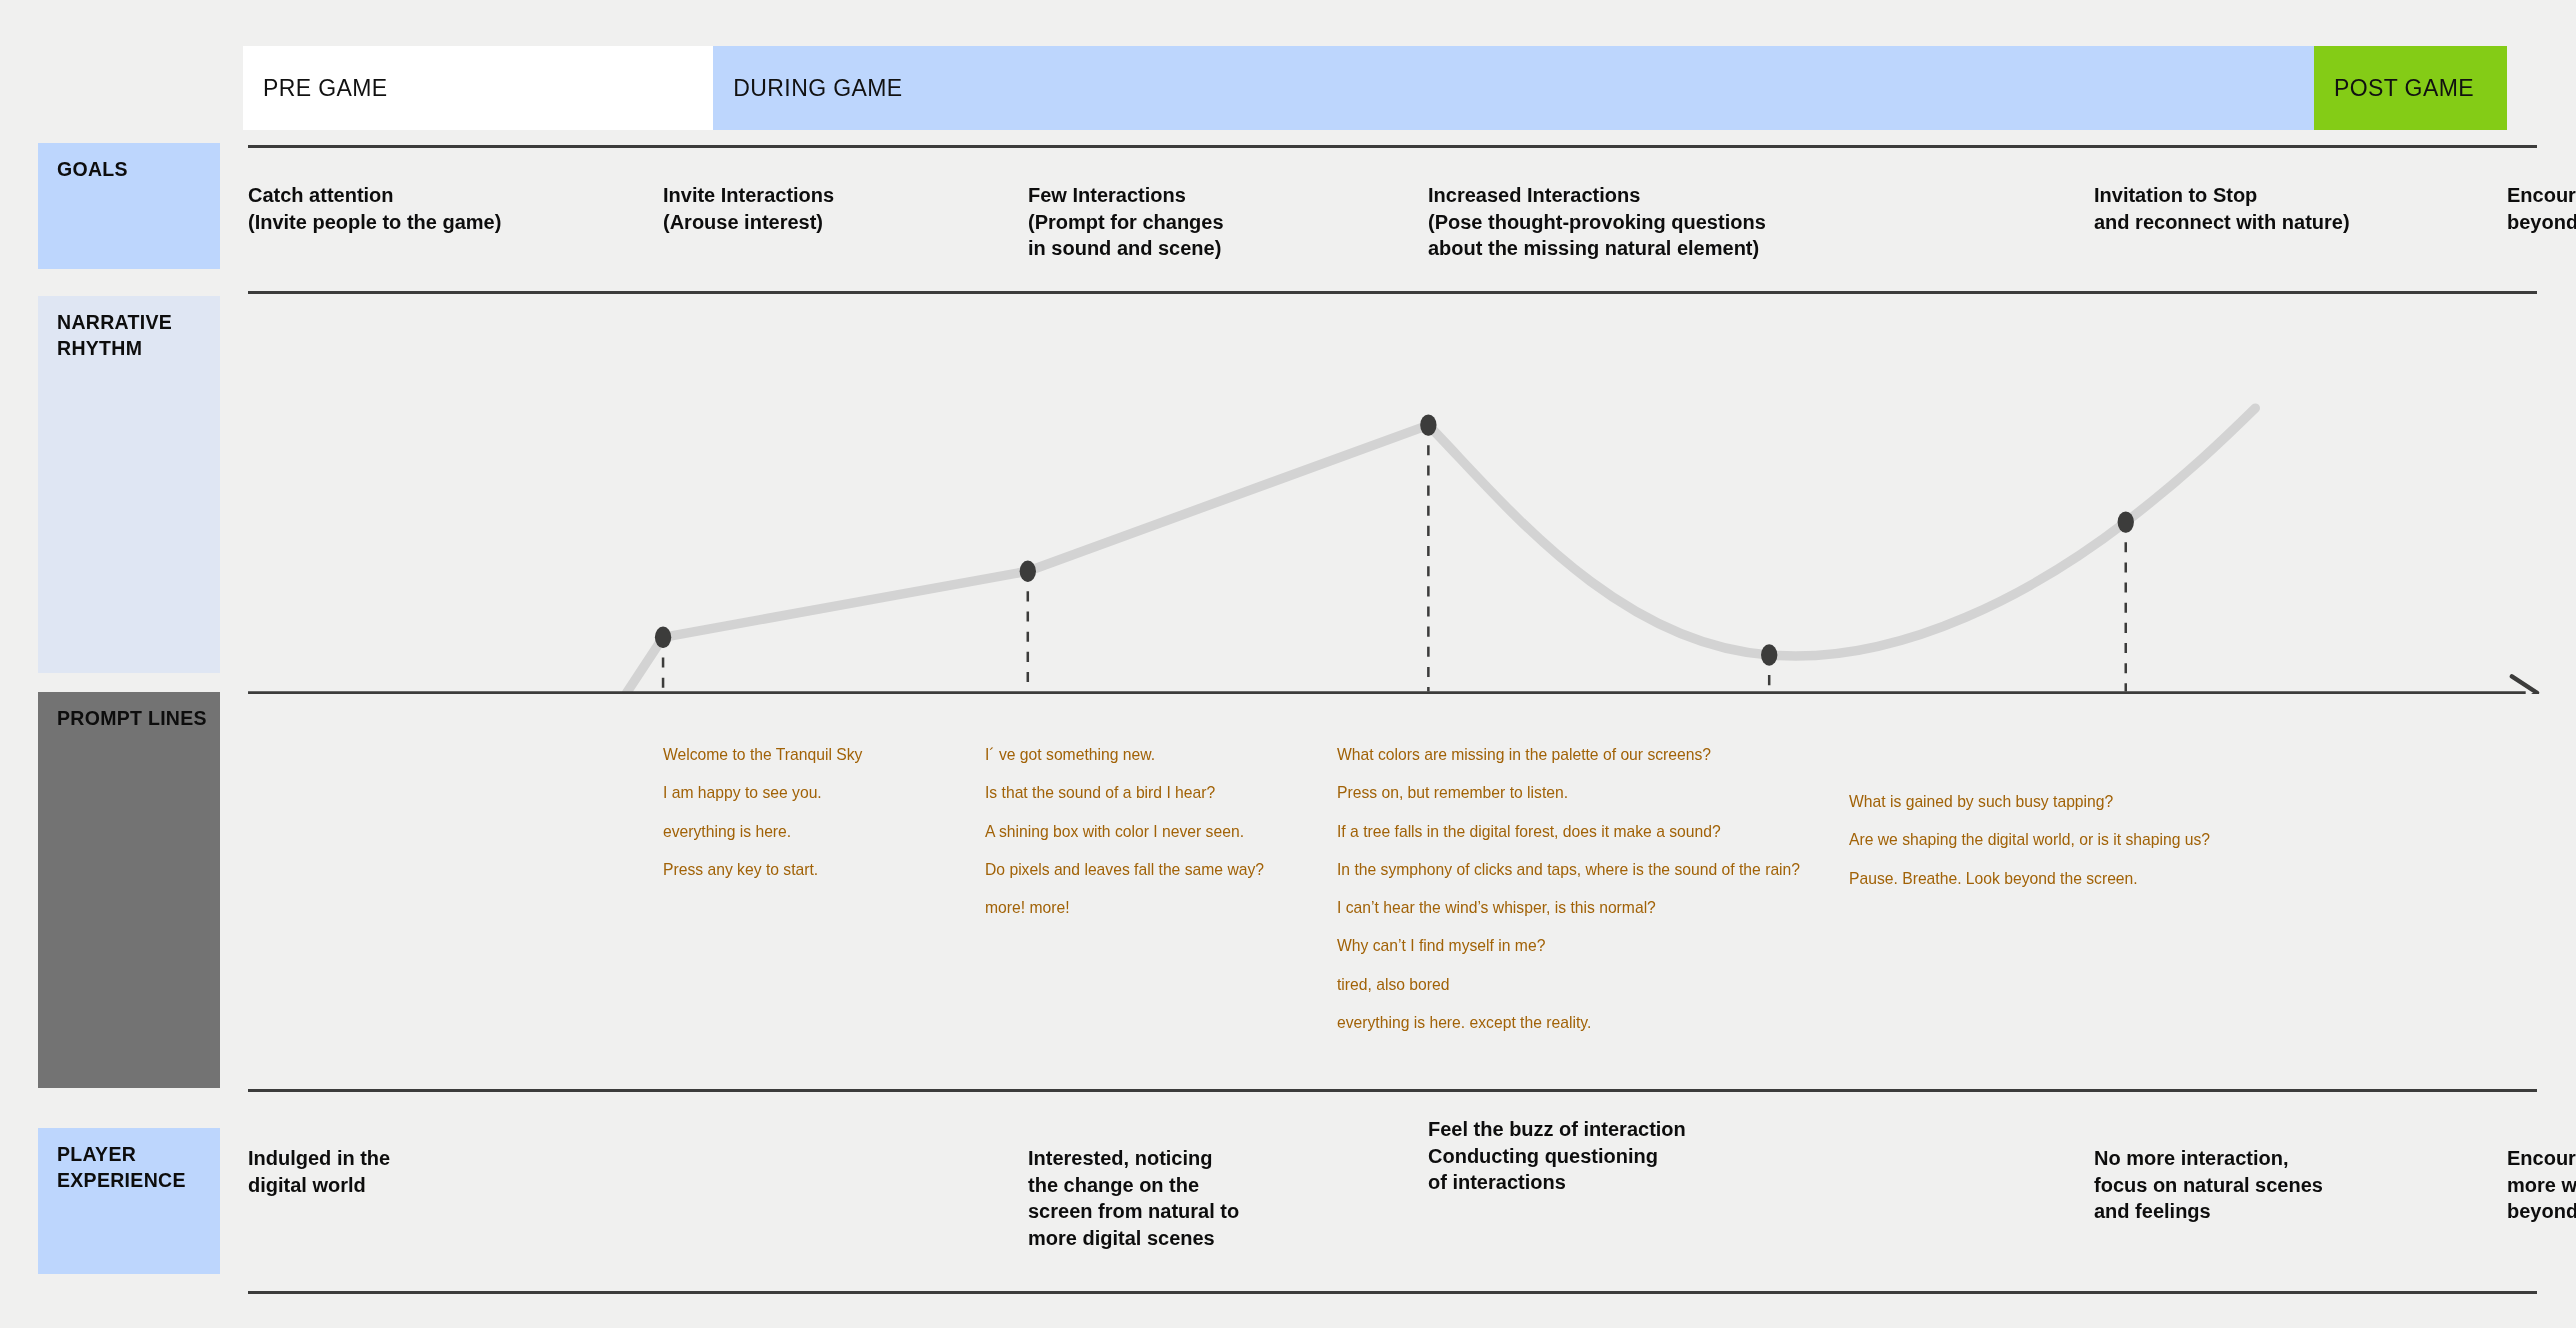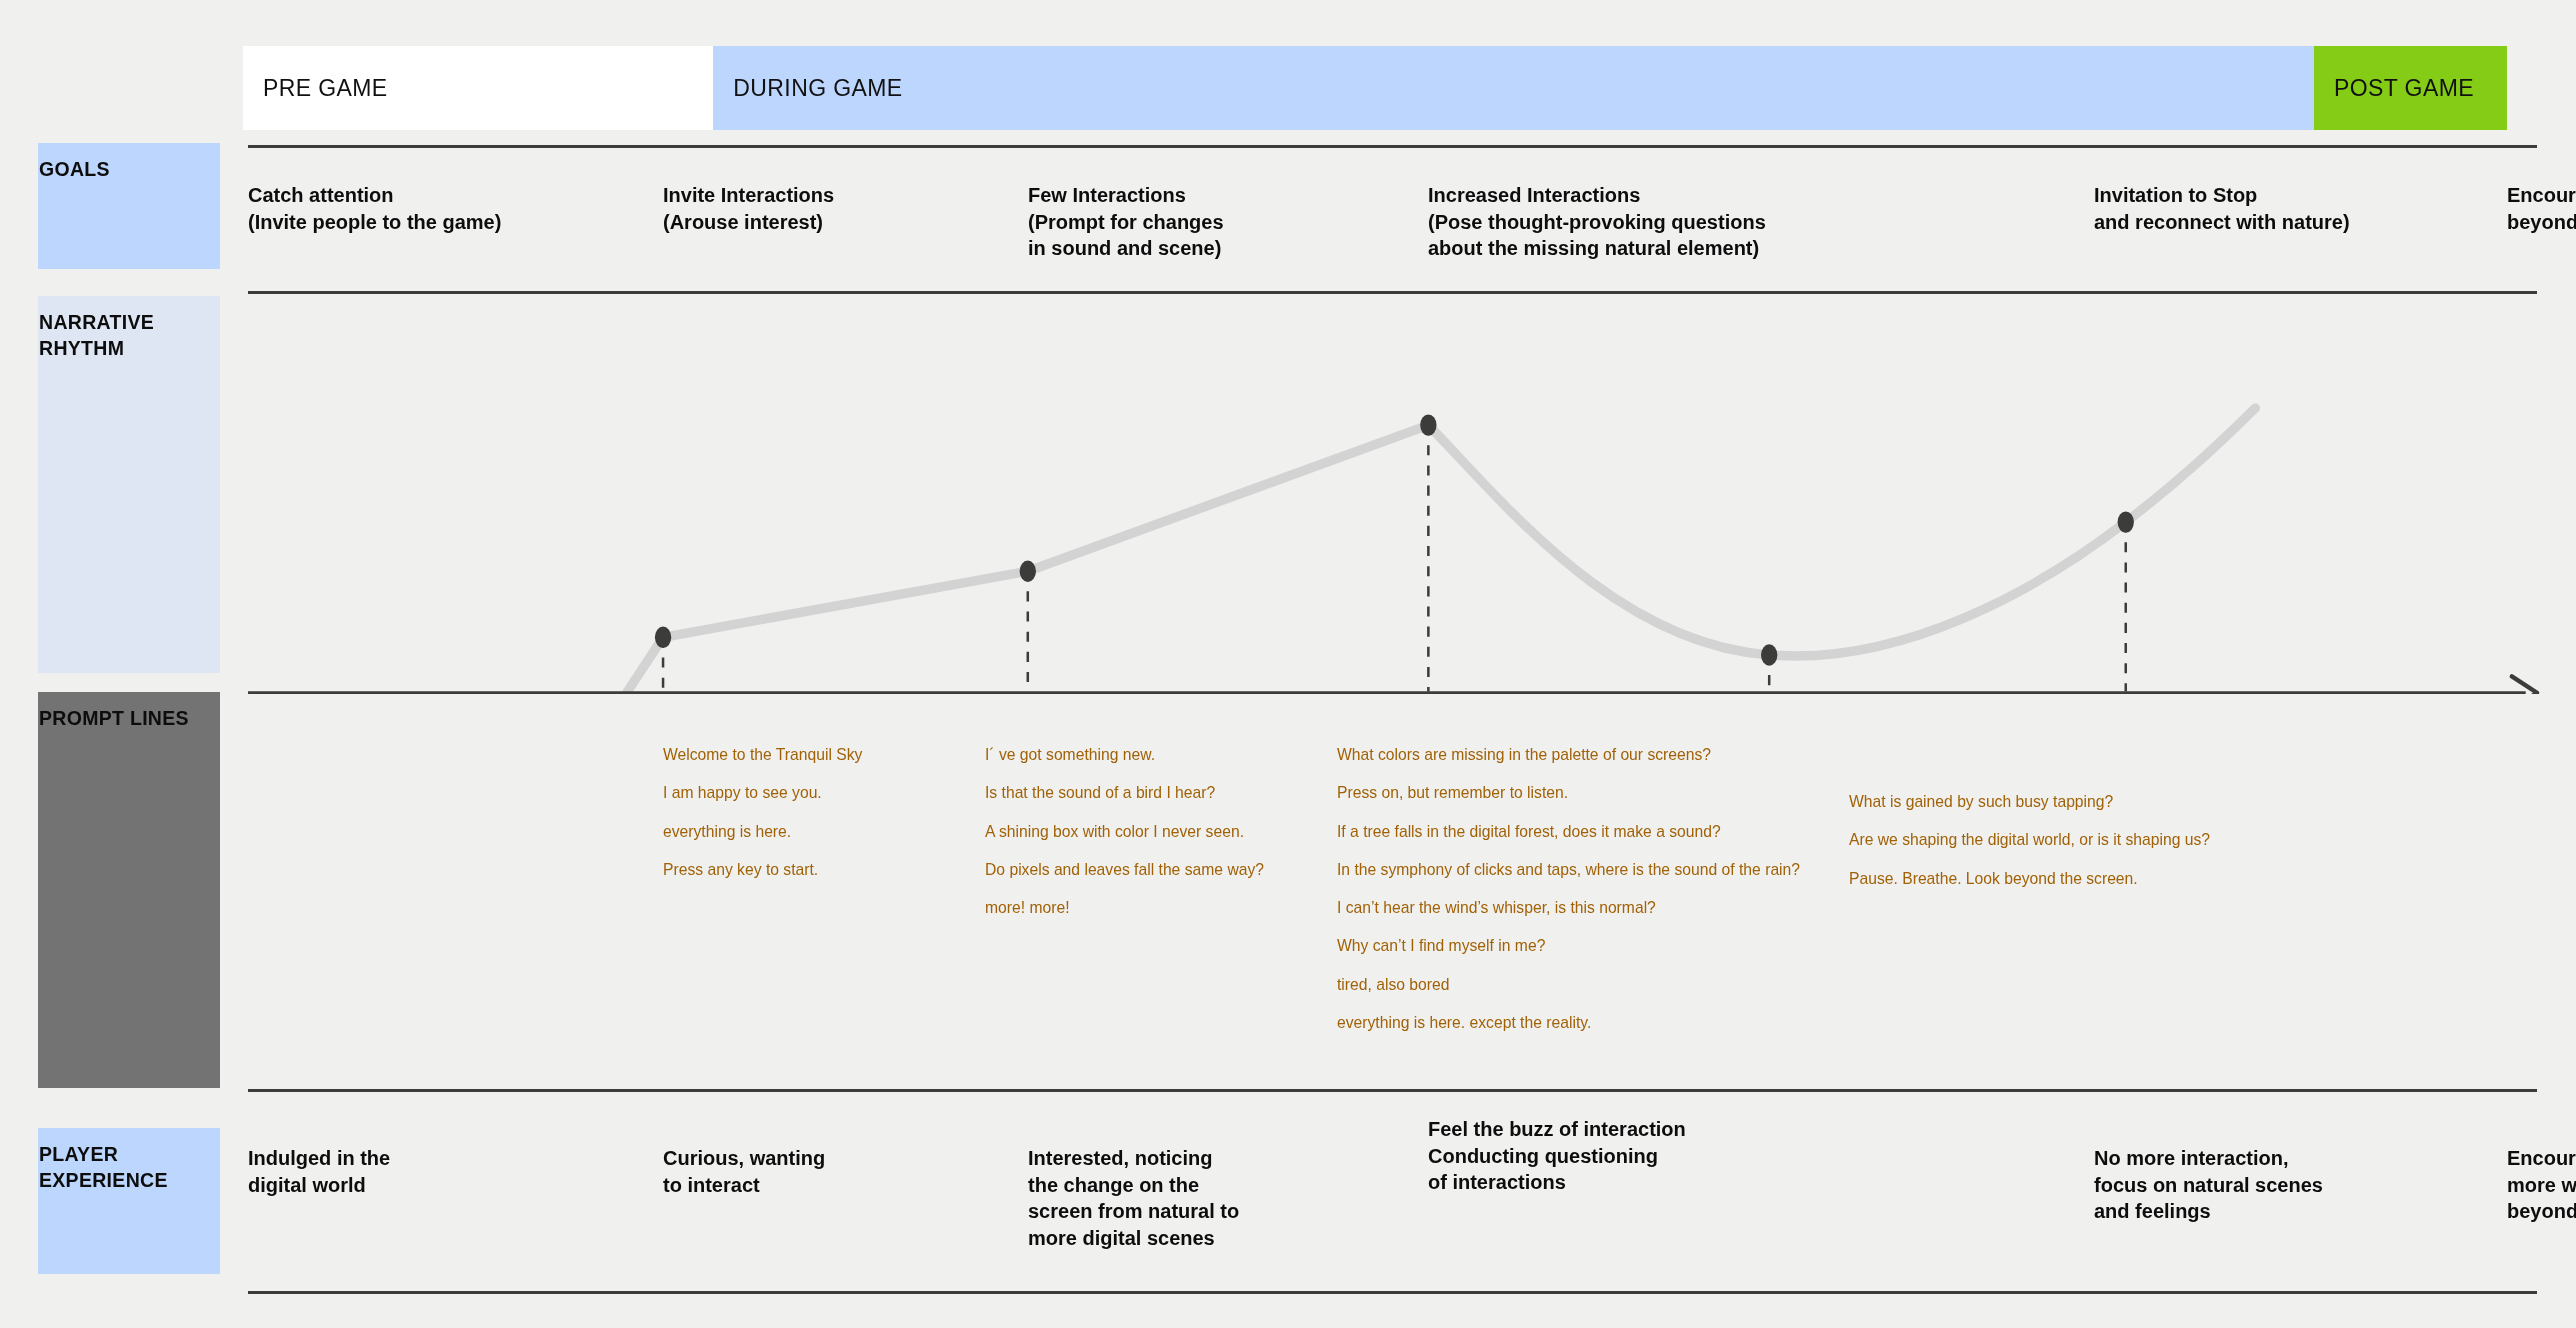--- a/index.html
+++ b/index.html
@@ -31,21 +31,21 @@
   .phase.pre{   width:473px; background:#ffffff; }
   .phase.during{width:1610px; background:#bdd6fd; }
   .phase.post{  width:194px; background:#84cc16; }
 
   
   .row-label{
     position:absolute;
     left:38px;
     width:182px;
     box-sizing:border-box;
-    padding:14px 0 0 1px;
+    padding:14px 0 0 19px;
     font-size:19.5px;
     font-weight:bold;
     letter-spacing:0.3px;
     line-height:1.32;
     color:#0d0d0d;
   }
   #label-goals{      top:143px;  height:126px; background:#bdd6fd; }
   #label-narrative{  top:296px;  height:377px; background:#dfe6f3; }
   #label-prompt{     top:692px; height:396px; background:#737373; }
   #label-player{     top:1128px; height:146px; background:#bdd6fd; }
@@ -210,22 +210,20 @@
   </div>
 
   <div class="prompt-col" style="left:1606px; top:747px;margin-top:47px;">
     <div class="pl">What is gained by such busy tapping?</div>
     <div class="pl">Are we shaping the digital world, or is it shaping us?</div>
     <div class="pl">Pause. Breathe. Look beyond the screen.</div>
   </div>
 
   <div class="player-cell" style="left:5px;   top:1145px; width:390px;">Indulged in the
 digital world</div>
-  <div class="player-cell" style="left:420px; top:1145px; width:340px;">Curious, wanting
-to interact</div>
   <div class="player-cell" style="left:785px;top:1145px; width:377px;">Interested, noticing
 the change on the
 screen from natural to
 more digital scenes</div>
   <div class="player-cell" style="left:1185px;top:1084px; width:566px;margin-top:32px;">Feel the buzz of interaction
 Conducting questioning
 of interactions</div>
   <div class="player-cell" style="left:1851px;top:1145px; width:390px;">No more interaction,
 focus on natural scenes
 and feelings</div>

